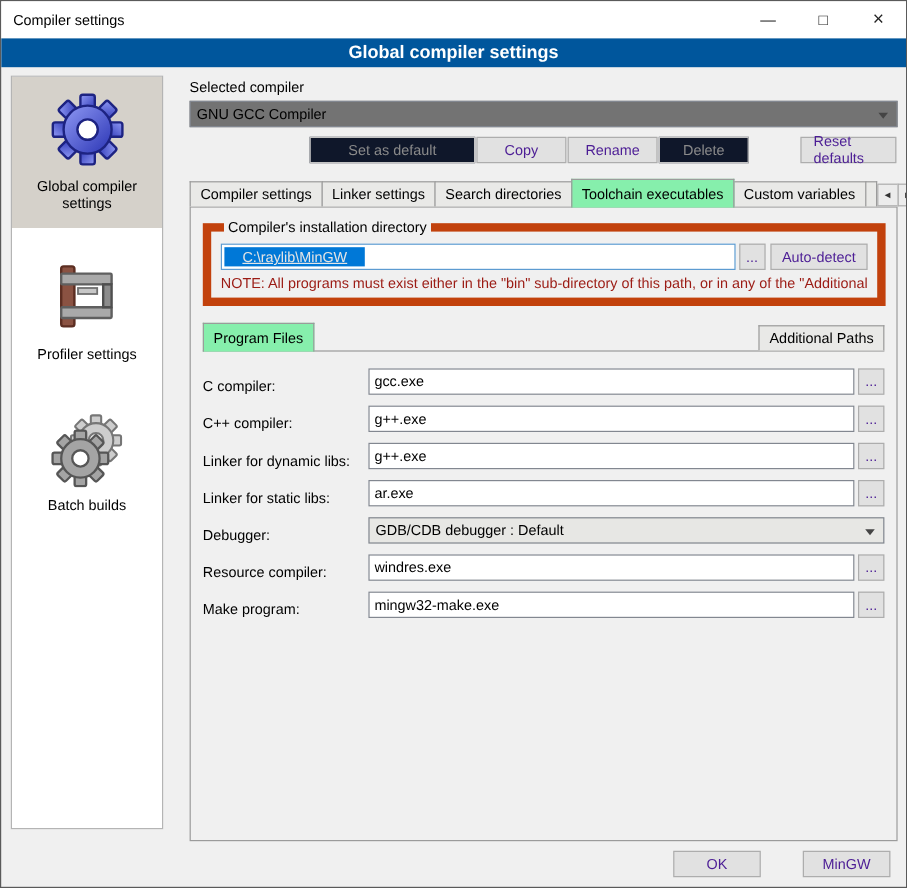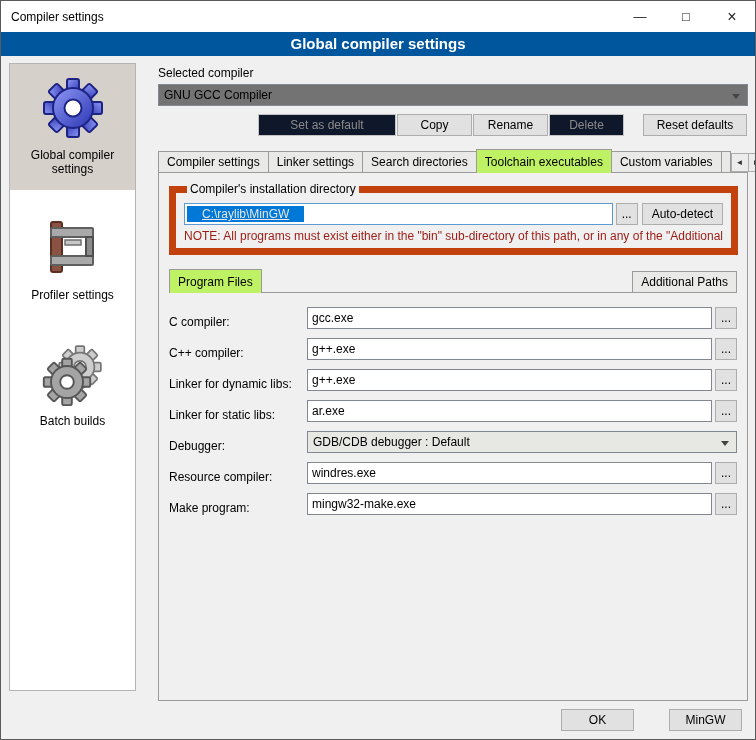--- a/index.html
+++ b/index.html
@@ -32,33 +32,33 @@
   
   .combo { position:relative; background:#737373; border:1px solid #828790; height:22px;
            display:flex; align-items:center; padding:0 22px 0 5px; font-size:12px; }
   .combo .chev { position:absolute; right:7px; top:9px; width:0; height:0;
                  border-left:4px solid transparent; border-right:4px solid transparent;
                  border-top:5px solid #444; }
   .combo.gray { background:#e7e7e4; }
   
   .btn { height:22px; background:#e1e1e1; border:1px solid #adadad; font-size:12px;
          display:inline-flex; align-items:center; justify-content:center;
-         padding:0 10px; cursor:default; color:#000000; }
+         padding:0 10px; cursor:default; color:#4c1d95; }
   .btn.disabled { color:#8a8a8a; background:#0f172a; border-color:#c3c3c3; }
   .action-row { display:flex; margin-top:8px; align-items:center; }
   .action-row .btn { margin-right:1px; }
   .b-setdef { width:138px; margin-left:100px; }
   .b-copy, .b-rename, .b-delete { width:75px; }
-  .b-reset { margin-left:auto; margin-right:0; width:104px; }
+  .b-reset { margin-left:auto; margin-right:0; width:80px; }
   
   .tabs-row { display:flex; align-items:flex-end; margin-top:13px; position:relative; z-index:3; }
   .tab { border:1px solid #9b9b9b; border-bottom:none; background:#e9e9e7;
          font-size:12px; padding:3px 8px; white-space:nowrap; cursor:default; }
   .tab + .tab { margin-left:-1px; }
-  .tab.active { background:#bef264; padding-top:5px; padding-bottom:4px; margin-bottom:-1px; z-index:4; position:relative; }
+  .tab.active { background:#86efac; padding-top:5px; padding-bottom:4px; margin-bottom:-1px; z-index:4; position:relative; }
   .tab.clipped { max-width:40px; overflow:hidden; padding-right:0; }
   .tab-scroll { margin-left:auto; display:flex; }
   .scroll-btn { width:18px; height:19px; border:1px solid #adadad; background:#ececec;
                 display:flex; align-items:center; justify-content:center; font-size:8px; color:#333; }
   .scroll-btn + .scroll-btn { margin-left:-1px; }
   
   .tab-panel { flex:1; border:1px solid #9b9b9b; background:#f0f0f0; padding:9px 10px; position:relative; z-index:2; min-height:0; }
   
   fieldset { border:7px solid #c2410c; padding:7px 8px 5px; }
   legend { font-size:12px; padding:0 3px; margin-left:3px; }

